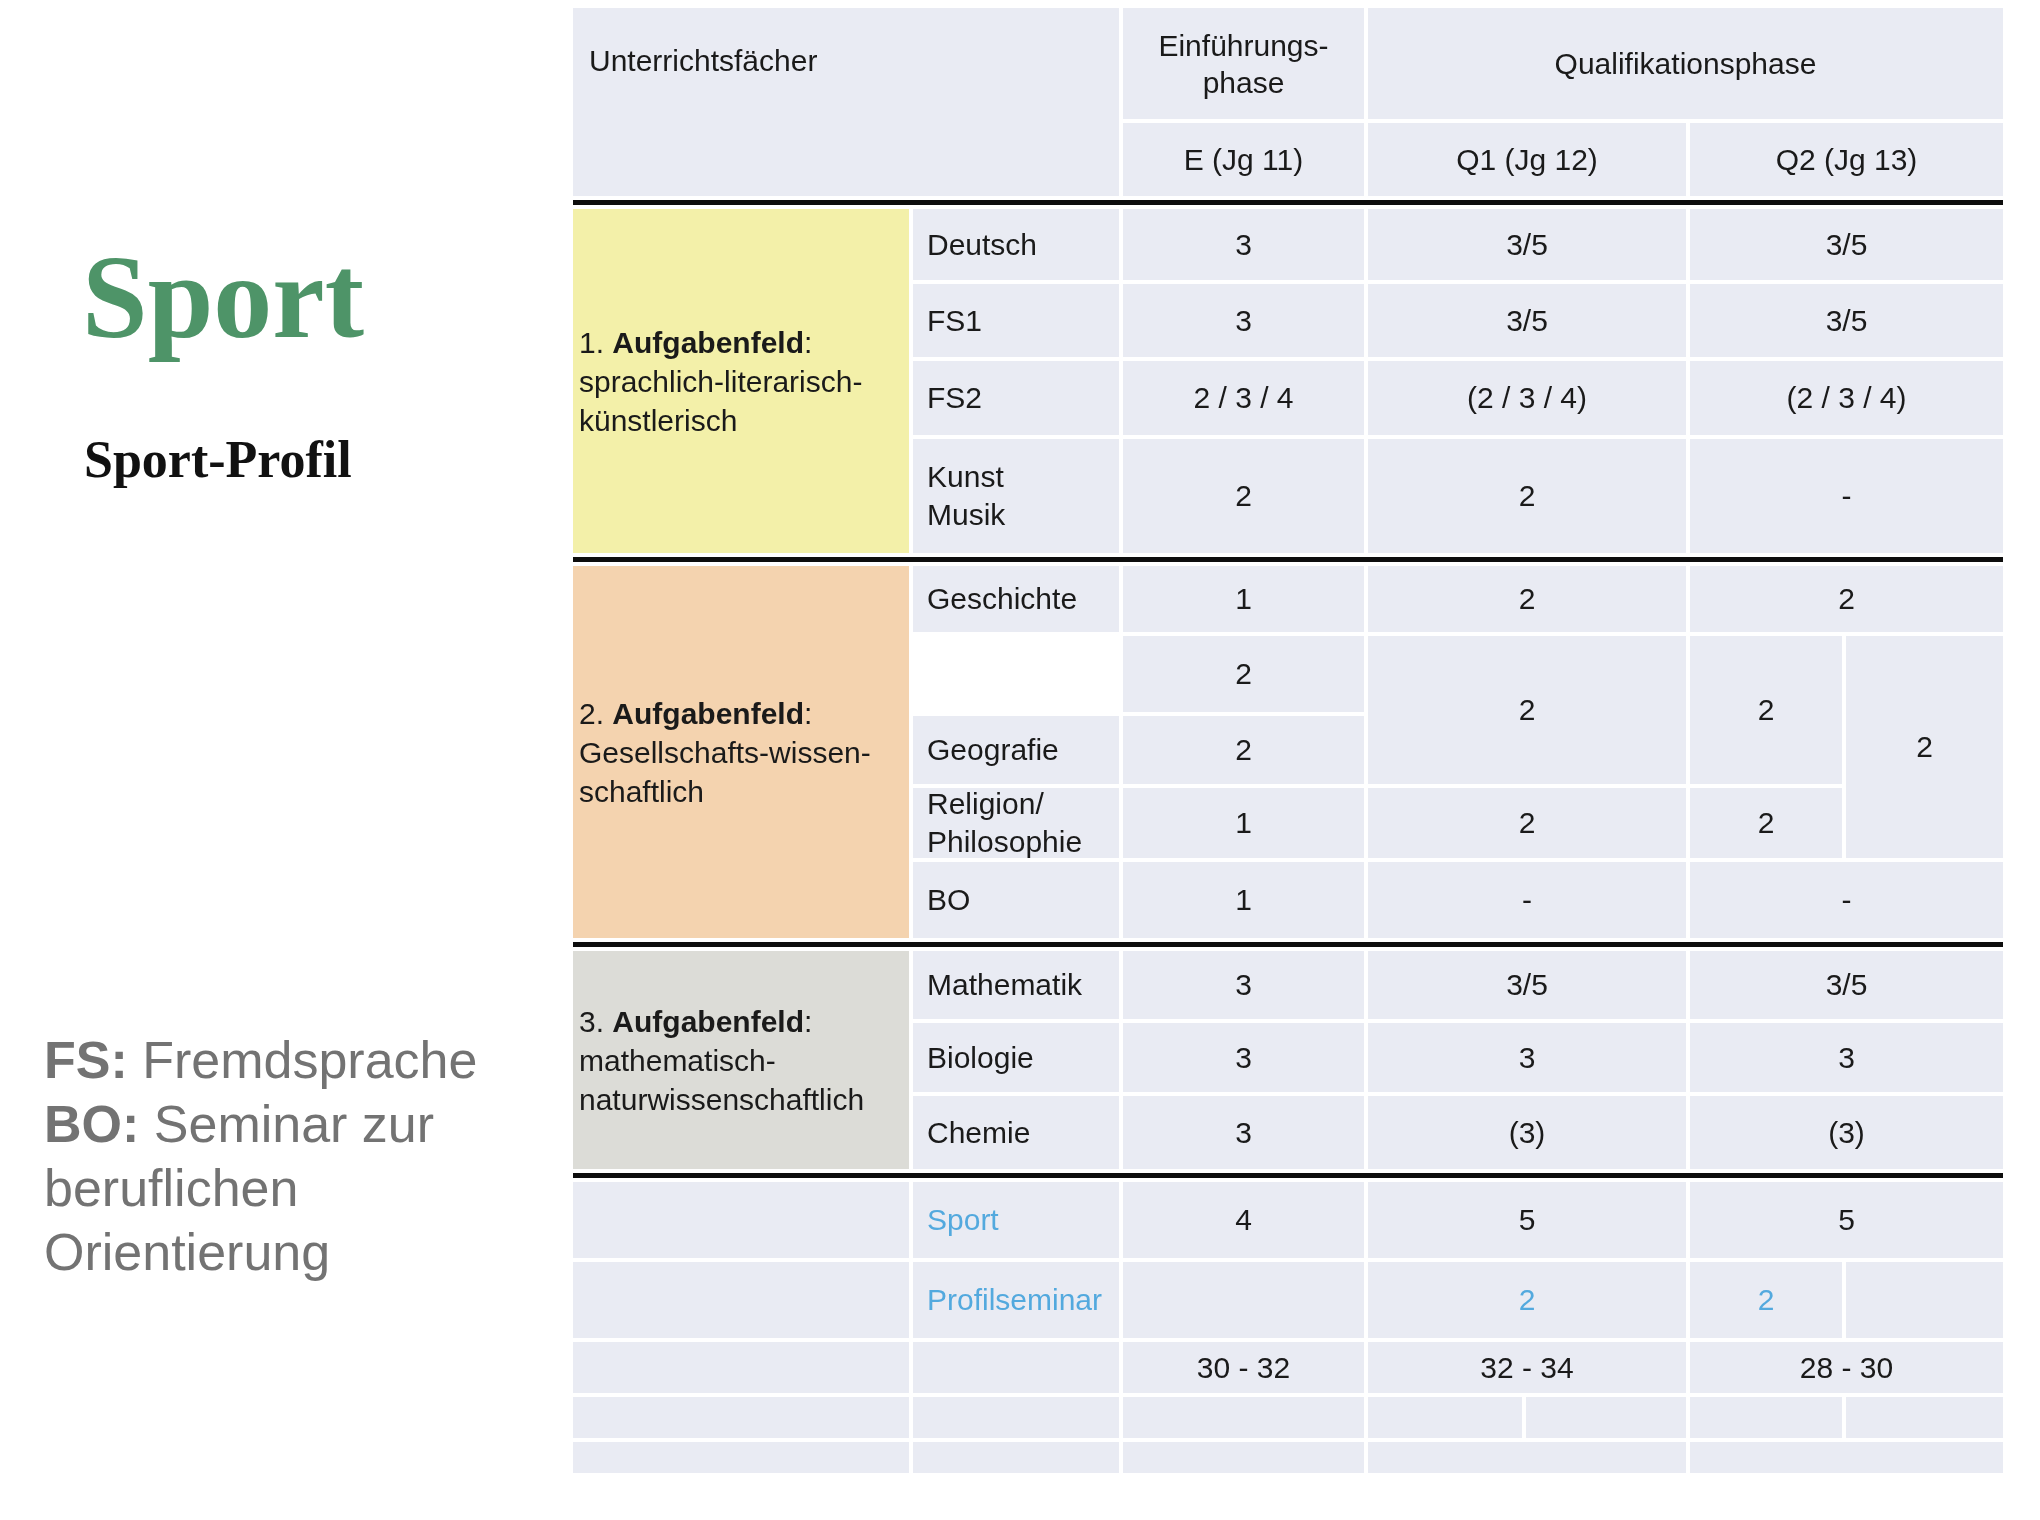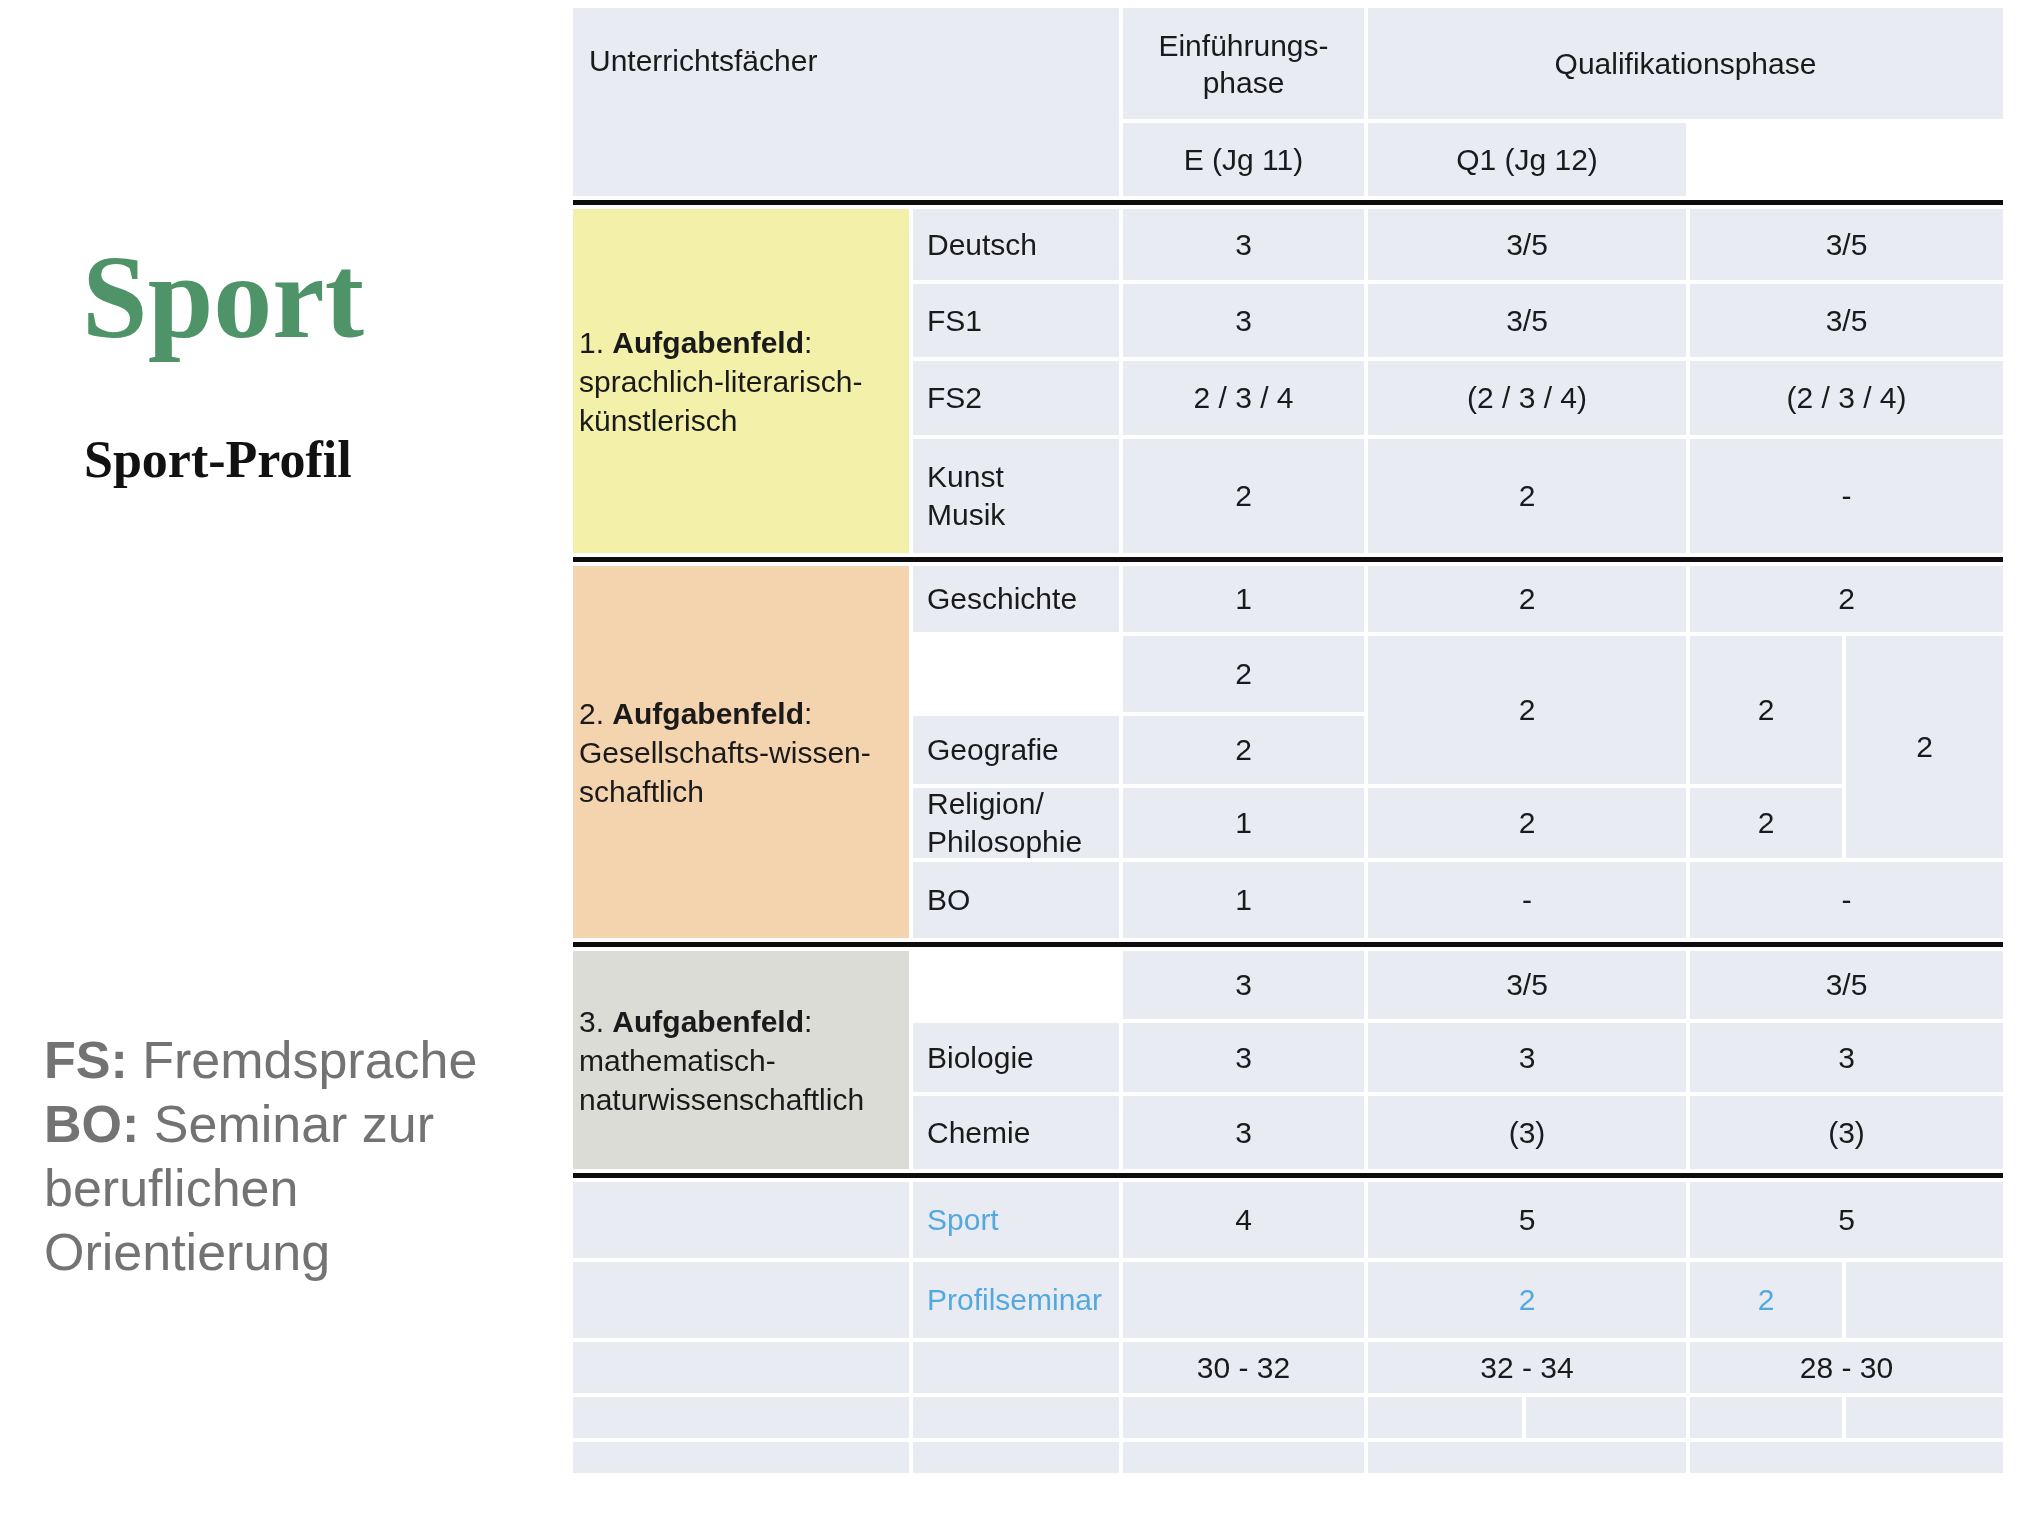--- a/index.html
+++ b/index.html
@@ -45,20 +45,21 @@
   <div class="tbl">
 
     <div class="c hdr-u" style="grid-area:1/1/3/3">Unterrichtsfächer</div>
     <div class="c hdr2" style="grid-area:1/3/2/4">
       <span>Einführungs-</span>
       <span>phase</span>
     </div>
     <div class="c" style="grid-area:1/4/2/8">Qualifikationsphase</div>
     <div class="c" style="grid-area:2/3/3/4">E (Jg 11)</div>
     <div class="c" style="grid-area:2/4/3/6">Q1 (Jg 12)</div>
+    <div class="c" style="grid-area:2/6/3/8">Q2 (Jg 13)</div>
     <div class="sep" style="grid-row:3"></div>
 
     <div class="c blk yellow" style="grid-area:4/1/8/2">
       <span><span>1. </span><span class="b">Aufgabenfeld</span><span>:</span></span>
       <span>sprachlich-literarisch-</span>
       <span>künstlerisch</span>
     </div>
     <div class="c l" style="grid-area:4/2/5/3">Deutsch</div>
     <div class="c" style="grid-area:4/3/5/4">3</div>
     <div class="c" style="grid-area:4/4/5/6">3/5</div>
@@ -113,20 +114,21 @@
     <div class="c" style="grid-area:13/3/14/4">1</div>
     <div class="c" style="grid-area:13/4/14/6">-</div>
     <div class="c" style="grid-area:13/6/14/8">-</div>
     <div class="sep" style="grid-row:14"></div>
 
     <div class="c blk grey" style="grid-area:15/1/18/2">
       <span><span>3. </span><span class="b">Aufgabenfeld</span><span>:</span></span>
       <span>mathematisch-</span>
       <span>naturwissenschaftlich</span>
     </div>
+    <div class="c l" style="grid-area:15/2/16/3">Mathematik</div>
     <div class="c" style="grid-area:15/3/16/4">3</div>
     <div class="c" style="grid-area:15/4/16/6">3/5</div>
     <div class="c" style="grid-area:15/6/16/8">3/5</div>
 
     <div class="c l" style="grid-area:16/2/17/3">Biologie</div>
     <div class="c" style="grid-area:16/3/17/4">3</div>
     <div class="c" style="grid-area:16/4/17/6">3</div>
     <div class="c" style="grid-area:16/6/17/8">3</div>
 
     <div class="c l" style="grid-area:17/2/18/3">Chemie</div>

